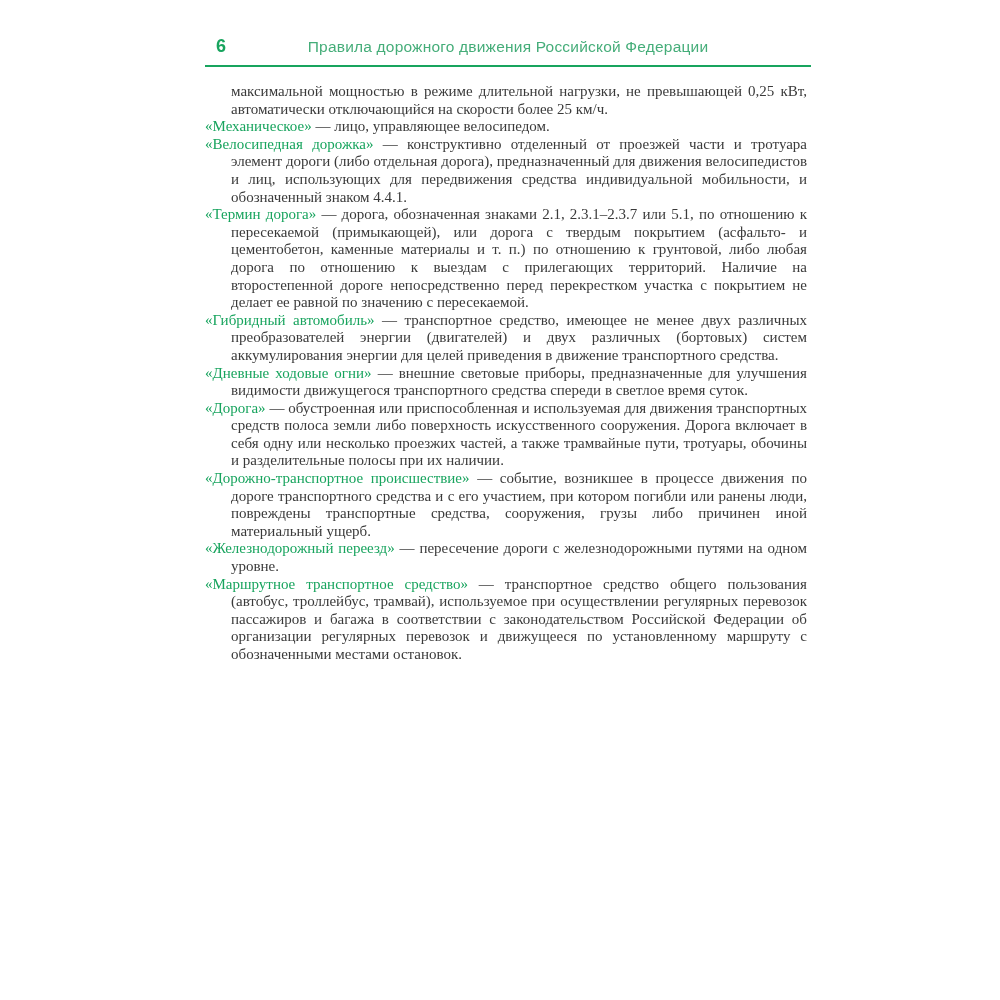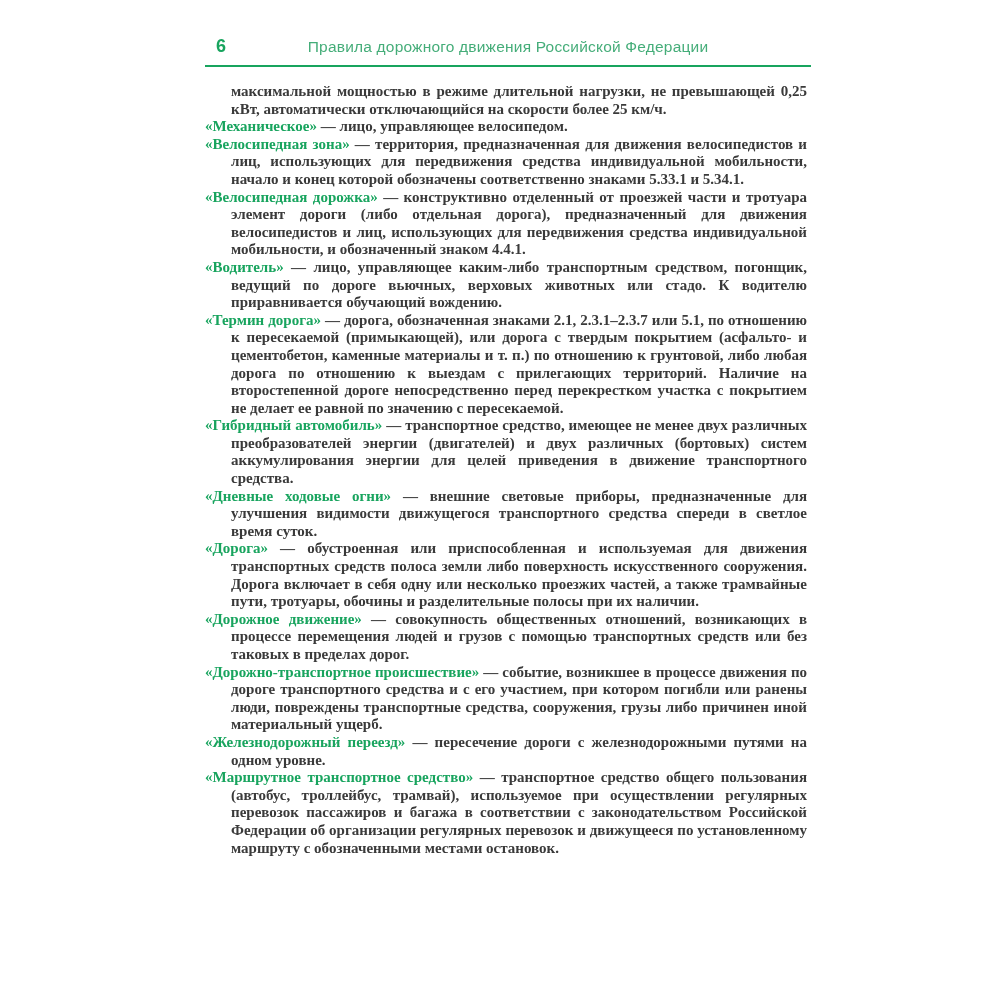--- a/index.html
+++ b/index.html
@@ -26,21 +26,21 @@
   .pagenum{
     position:absolute;left:11px;top:-2px;
     font-weight:bold;font-size:18px;color:var(--green);
   }
   .rule{
     position:absolute;left:205px;top:65px;width:606px;height:2px;
     background:var(--green);border:none;margin:0;
   }
   .body{
     position:absolute;left:205px;top:83px;width:602px;
-    font-size:15px;line-height:17.6px;font-weight:bold;
+    font-size:15px;line-height:17.6px;font-weight:normal;
     color:var(--body-text);
     text-align:justify;
     hyphens:auto;-webkit-hyphens:auto;
   }
   .def{margin:0;padding-left:26px;text-indent:-26px;}
   .def.cont{text-indent:0;}
   .term{color:var(--green);}
   .term:empty{display:none;}
 </style>
 </head>
@@ -52,44 +52,38 @@
     <span class="running-title">Правила дорожного движения Российской Федерации</span>
   </div>
   <hr class="rule">
   <div class="body" id="defs">
   <p class="def cont">
 <span class="dtext">максимальной мощностью в режиме длительной нагрузки, не превышающей 0,25 кВт, автоматически отключающийся на скорости более 25 км/ч.</span></p>
 
   <p class="def"><span class="term">«Механическое»</span>
 <span class="dtext">— лицо, управляющее велосипедом.</span></p>
 
-  <p class="def"><span class="term">«Велосипедная зона»</span>
-<span class="dtext">— территория, предназначенная для движения велосипедистов и лиц, использующих для передвижения средства индивидуальной мобильности, начало и конец которой обозначены соответственно знаками 5.33.1 и 5.34.1.</span></p>
 
   <p class="def"><span class="term">«Велосипедная дорожка»</span>
 <span class="dtext">— конструктивно отделенный от проезжей части и тротуара элемент дороги (либо отдельная дорога), предназначенный для движения велосипедистов и лиц, использующих для передвижения средства индивидуальной мобильности, и обозначенный знаком 4.4.1.</span></p>
 
-  <p class="def"><span class="term">«Водитель»</span>
-<span class="dtext">— лицо, управляющее каким-либо транспортным средством, погонщик, ведущий по дороге вьючных, верховых животных или стадо. К водителю приравнивается обучающий вождению.</span></p>
 
 
   <p class="def"><span class="term">«Термин дорога»</span>
 <span class="dtext">— дорога, обозначенная знаками 2.1, 2.3.1–2.3.7 или 5.1, по отношению к пересекаемой (примыкающей), или дорога с твердым покрытием (асфальто- и цементобетон, каменные материалы и т. п.) по отношению к грунтовой, либо любая дорога по отношению к выездам с прилегающих территорий. Наличие на второстепенной дороге непосредственно перед перекрестком участка с покрытием не делает ее равной по значению с пересекаемой.</span></p>
 
   <p class="def"><span class="term">«Гибридный автомобиль»</span>
 <span class="dtext">— транспортное средство, имеющее не менее двух различных преобразователей энергии (двигателей) и двух различных (бортовых) систем аккумулирования энергии для целей приведения в движение транспортного средства.</span></p>
 
   <p class="def"><span class="term">«Дневные ходовые огни»</span>
 <span class="dtext">— внешние световые приборы, предназначенные для улучшения видимости движущегося транспортного средства спереди в светлое время суток.</span></p>
 
   <p class="def"><span class="term">«Дорога»</span>
 <span class="dtext">— обустроенная или приспособленная и используемая для движения транспортных средств полоса земли либо поверхность искусственного сооружения. Дорога включает в себя одну или несколько проезжих частей, а также трамвайные пути, тротуары, обочины и разделительные полосы при их наличии.</span></p>
 
-  <p class="def"><span class="term">«Дорожное движение»</span>
-<span class="dtext">— совокупность общественных отношений, возникающих в процессе перемещения людей и грузов с помощью транспортных средств или без таковых в пределах дорог.</span></p>
 
   <p class="def"><span class="term">«Дорожно-транспортное происшествие»</span>
 <span class="dtext">— событие, возникшее в процессе движения по дороге транспортного средства и с его участием, при котором погибли или ранены люди, повреждены транспортные средства, сооружения, грузы либо причинен иной материальный ущерб.</span></p>
 
   <p class="def"><span class="term">«Железнодорожный переезд»</span>
 <span class="dtext">— пересечение дороги с железнодорожными путями на одном уровне.</span></p>
 
   <p class="def"><span class="term">«Маршрутное транспортное средство»</span>
 <span class="dtext">— транспортное средство общего пользования (автобус, троллейбус, трамвай), используемое при осуществлении регулярных перевозок пассажиров и багажа в соответствии с законодательством Российской Федерации об организации регулярных перевозок и движущееся по установленному маршруту с обозначенными местами остановок.</span></p>
 

